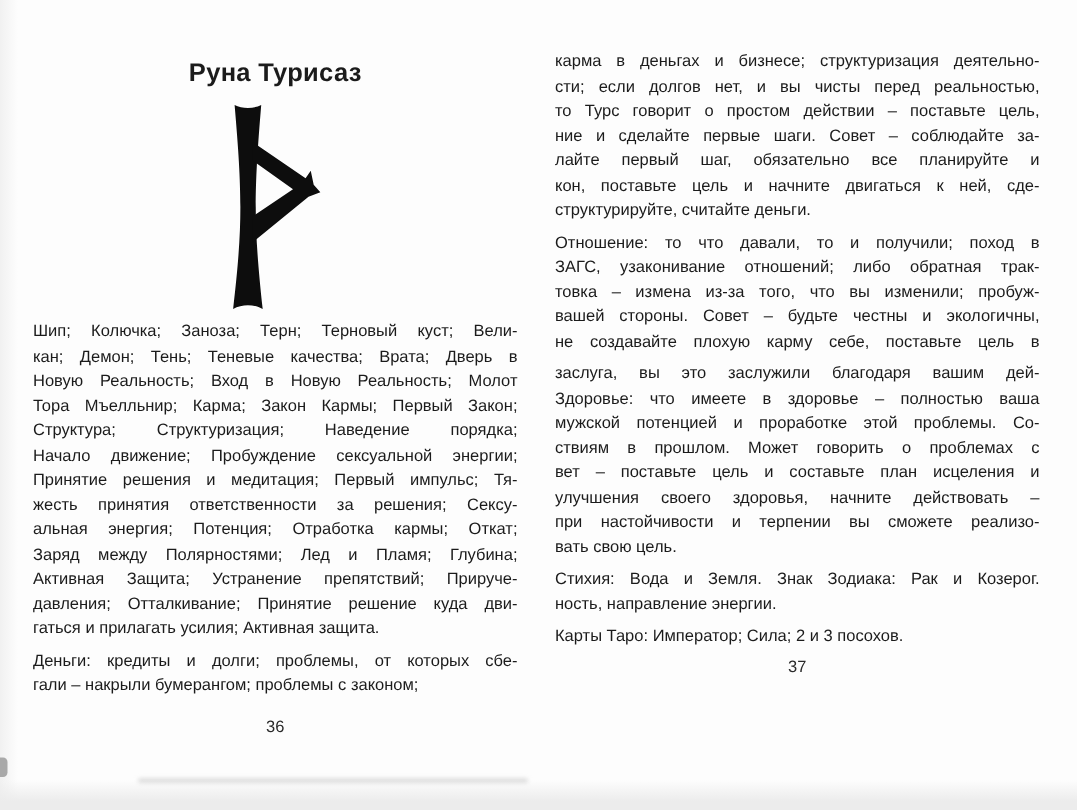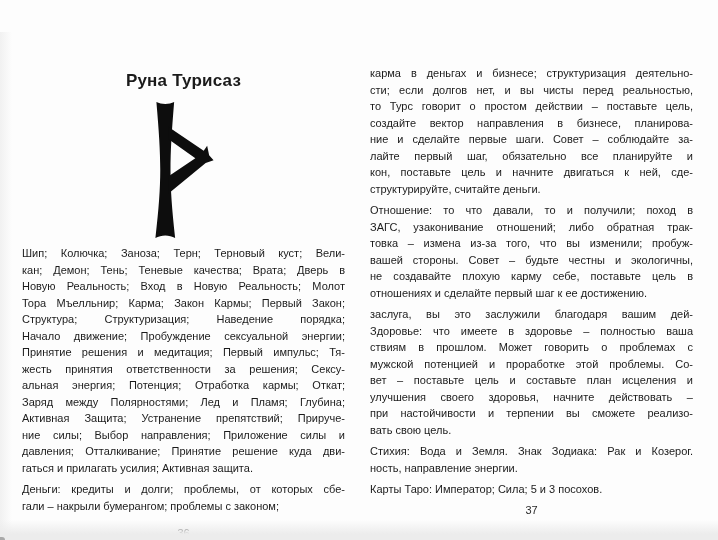--- a/index.html
+++ b/index.html
@@ -4,21 +4,21 @@
 <style>
   html,body { margin:0; padding:0; }
   body {
     width:718px; height:540px;
     background:#fdfdfd;
     font-family:"Liberation Sans", sans-serif;
     color:#1b1b1b;
     position:relative;
     overflow:hidden;
   }
-  .spread { position:absolute; inset:0;margin-top:32px; }
+  .spread { position:absolute; inset:0; }
   .page { position:absolute; top:0; height:540px; }
   .page-left  { left:22px;  width:323px; }
   .page-right { left:370px; width:323px; top:33px; height:507px; }
 
   .page-title {
     margin-top:40px;
     text-align:center;
     font-size:17px;
     font-weight:bold;
     letter-spacing:0.2px;
@@ -106,69 +106,66 @@
           <div class="tline">кан; Демон; Тень; Теневые качества; Врата; Дверь в</div>
           <div class="tline">Новую Реальность; Вход в Новую Реальность; Молот</div>
           <div class="tline">Тора Мъелльнир; Карма; Закон Кармы; Первый Закон;</div>
           <div class="tline">Структура; Структуризация; Наведение порядка;</div>
           <div class="tline">Начало движение; Пробуждение сексуальной энергии;</div>
           <div class="tline">Принятие решения и медитация; Первый импульс; Тя-</div>
           <div class="tline">жесть принятия ответственности за решения; Сексу-</div>
           <div class="tline">альная энергия; Потенция; Отработка кармы; Откат;</div>
           <div class="tline">Заряд между Полярностями; Лед и Пламя; Глубина;</div>
           <div class="tline">Активная Защита; Устранение препятствий; Прируче-</div>
-          <div class="tline">ние силы; Выбор направления; Приложение силы и</div>
           <div class="tline">давления; Отталкивание; Принятие решение куда дви-</div>
           <div class="tline tl-last">гаться и прилагать усилия; Активная защита.</div>
         </div>
         <div class="para">
           <div class="tline">Деньги: кредиты и долги; проблемы, от которых сбе-</div>
           <div class="tline tl-last">гали – накрыли бумерангом; проблемы с законом;</div>
         </div>
       </div>
 
     <div class="pagenum">36</div>
   </div>
 
   <div class="page page-right">
     <div class="body-text">
         <div class="para">
           <div class="tline">карма в деньгах и бизнесе; структуризация деятельно-</div>
           <div class="tline">сти; если долгов нет, и вы чисты перед реальностью,</div>
           <div class="tline">то Турс говорит о простом действии – поставьте цель,</div>
-          <div class="tline">создайте вектор направления в бизнесе, планирова-</div>
           <div class="tline">ние и сделайте первые шаги. Совет – соблюдайте за-</div>
           <div class="tline">лайте первый шаг, обязательно все планируйте и</div>
           <div class="tline">кон, поставьте цель и начните двигаться к ней, сде-</div>
           <div class="tline tl-last">структурируйте, считайте деньги.</div>
         </div>
         <div class="para">
           <div class="tline">Отношение: то что давали, то и получили; поход в</div>
           <div class="tline">ЗАГС, узаконивание отношений; либо обратная трак-</div>
           <div class="tline">товка – измена из-за того, что вы изменили; пробуж-</div>
           <div class="tline">вашей стороны. Совет – будьте честны и экологичны,</div>
           <div class="tline">не создавайте плохую карму себе, поставьте цель в</div>
-          <div class="tline tl-last">отношениях и сделайте первый шаг к ее достижению.</div>
         </div>
         <div class="para">
           <div class="tline">заслуга, вы это заслужили благодаря вашим дей-</div>
           <div class="tline">Здоровье: что имеете в здоровье – полностью ваша</div>
+          <div class="tline">мужской потенцией и проработке этой проблемы. Со-</div>
           <div class="tline">ствиям в прошлом. Может говорить о проблемах с</div>
-          <div class="tline">мужской потенцией и проработке этой проблемы. Со-</div>
           <div class="tline">вет – поставьте цель и составьте план исцеления и</div>
           <div class="tline">улучшения своего здоровья, начните действовать –</div>
           <div class="tline">при настойчивости и терпении вы сможете реализо-</div>
           <div class="tline tl-last">вать свою цель.</div>
         </div>
         <div class="para">
           <div class="tline">Стихия: Вода и Земля. Знак Зодиака: Рак и Козерог.</div>
           <div class="tline tl-last">ность, направление энергии.</div>
         </div>
         <div class="para">
-          <div class="tline tl-last">Карты Таро: Император; Сила; 5 и 3 посохов.</div>
+          <div class="tline tl-last">Карты Таро: Император; Сила; 2 и 3 посохов.</div>
         </div>
       </div>
     <div class="pagenum">37</div>
   </div>
 
   <div class="left-edge-shade"></div>
   <div class="bottom-smudge"></div>
   <div class="bottom-shade"></div>
   <div class="corner-mark"></div>
 

